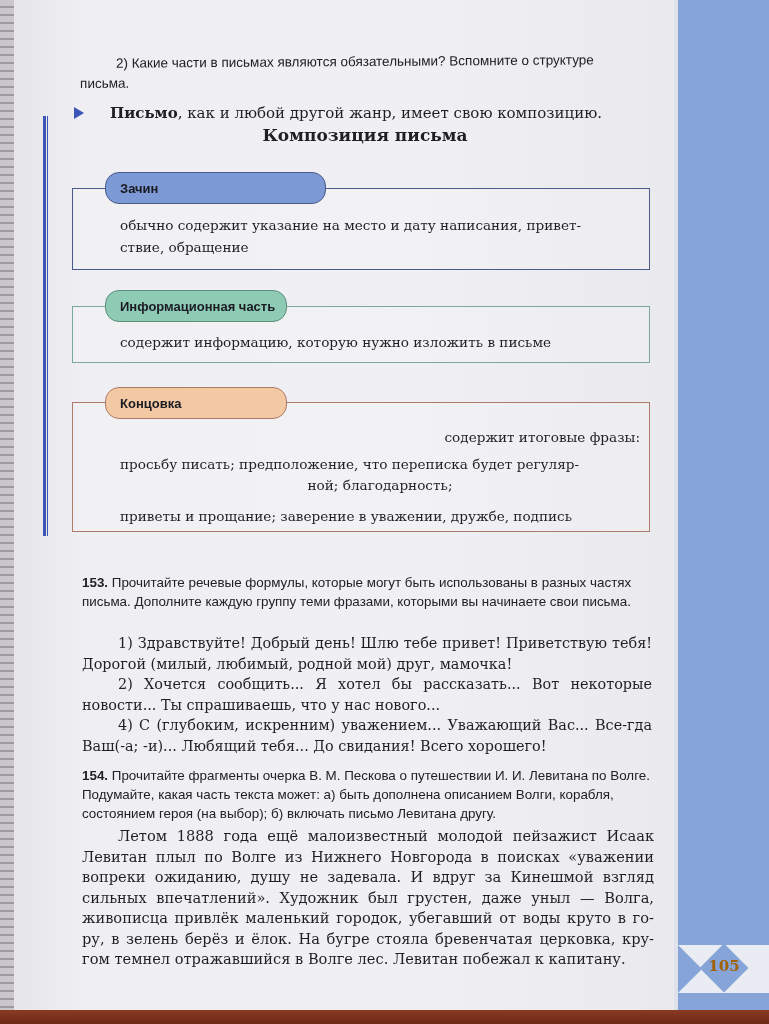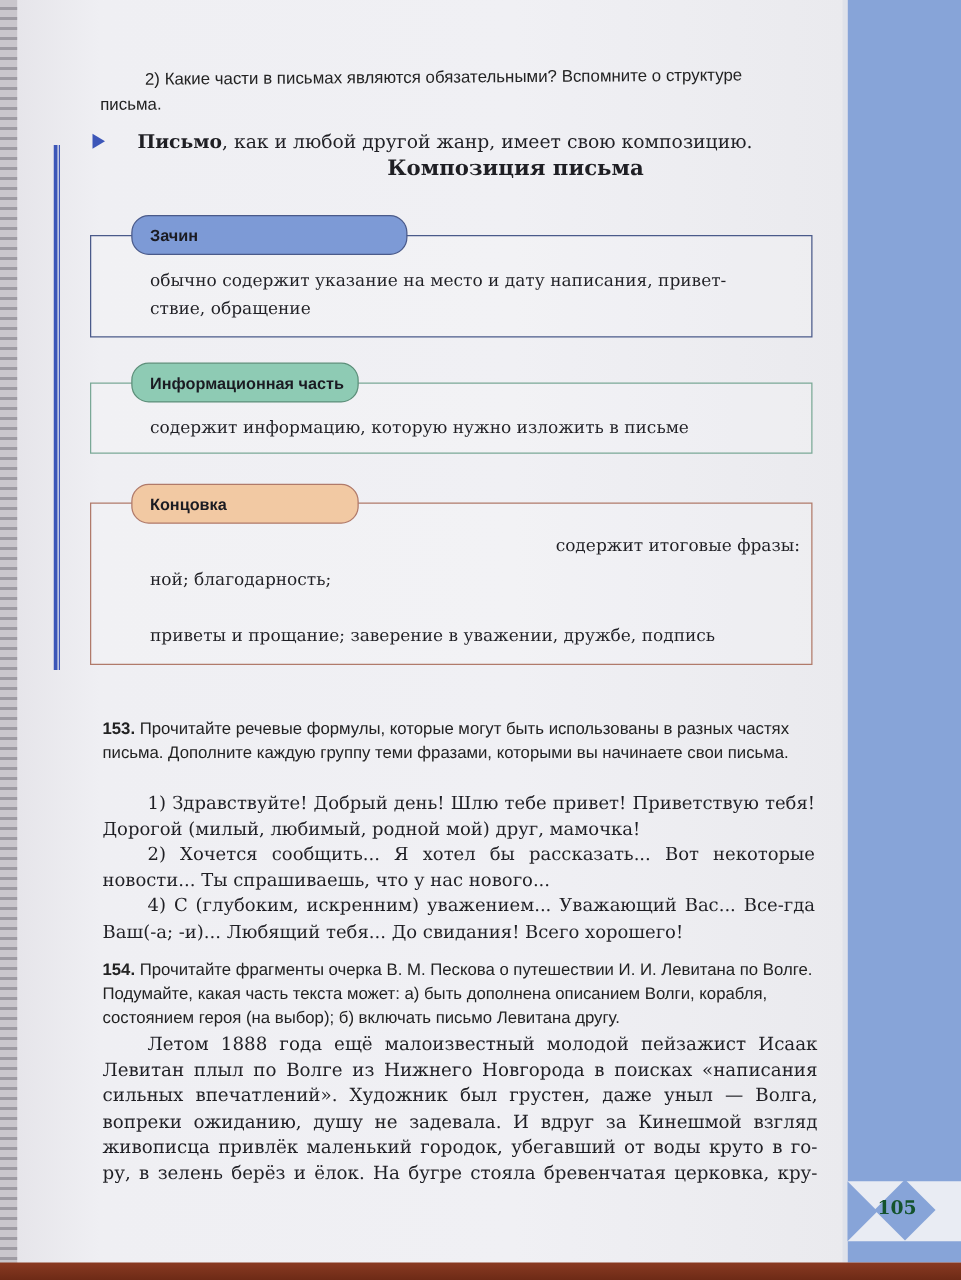--- a/index.html
+++ b/index.html
@@ -36,22 +36,22 @@
     position: absolute; left: 678px; top: 945px; width: 0; height: 0;
     border-top: 24px solid transparent; border-bottom: 24px solid transparent;
     border-left: 24px solid #87a4d8;
   }
   .diamond {
     position: absolute; left: 700px; top: 944px; width: 48px; height: 48px;
     background: #87a4d8; transform: rotate(45deg) scale(0.72);
     transform-origin: center;
   }
   .page-number {
-    position: absolute; left: 702px; top: 957px; width: 44px; text-align: left;
-    font-size: 15px; font-weight: bold; color: #14532d;
+    position: absolute; left: 702px; top: 957px; width: 44px; text-align: center;
+    font-size: 15px; font-weight: bold; color: #a16207;
     font-family: "DejaVu Serif", serif;
   }
   .sans { font-family: "Liberation Sans", sans-serif; }
   .q2 {
     position: absolute; left: 80px; top: 52px; width: 572px;
     font-size: 13.5px; line-height: 20px; color: #222;
     transform: rotate(-0.4deg);
   }
   .q2 .indent { padding-left: 36px; }
   .arrow-marker {
@@ -64,21 +64,21 @@
     font-size: 15px; line-height: 22px;
   }
   .lead b { font-weight: bold; }
   .vrule {
     position: absolute; left: 43px; top: 116px; width: 5px; height: 420px;
     border-left: 3px solid #3c56b8; border-right: 1px solid #3c56b8;
     box-sizing: border-box;
   }
   .section-title {
     position: absolute; left: 215px; top: 125px; width: 300px;
-    font-size: 17px; font-weight: bold; text-align: right;
+    font-size: 17px; font-weight: bold; text-align: center;
   }
   .comp-box {
     position: absolute; left: 72px; width: 578px; box-sizing: border-box;
     border: 1px solid; background: rgba(255,255,255,0.15);
   }
   .comp-pill {
     position: absolute; left: 105px; height: 32px; box-sizing: border-box;
     border: 1px solid; border-radius: 14px;
     font-family: "Liberation Sans", sans-serif; font-weight: bold; font-size: 13px;
     padding: 8px 0 0 14px; color: #1b1b22;
@@ -136,43 +136,45 @@
 <div class="comp-box" style="top:306px;height:57px;border-color:#7aa896;"></div>
 <div class="comp-pill" style="top:290px;width:182px;background:#8ecbb4;border-color:#5d8f7a;">Информационная часть</div>
 <div class="comp-text" style="top:331px;">
   <div>содержит информацию, которую нужно изложить в письме</div>
 </div>
 
 <div class="comp-box" style="top:402px;height:130px;border-color:#b07a6a;"></div>
 <div class="comp-pill" style="top:387px;width:182px;background:#f2c9a3;border-color:#b07a6a;">Концовка</div>
 <div class="comp-text" style="top:427px;line-height:21px;">
   <div style="margin-bottom:6px;text-align:right;">содержит итоговые фразы:</div>
-  <div style="margin-bottom:24px;">ной; благодарность;</div>
+  <div>просьбу писать; предположение, что переписка будет регуляр-</div>
+  <div style="margin-bottom:10px;text-align:center;">ной; благодарность;</div>
   <div>приветы и прощание; заверение в уважении, дружбе, подпись</div>
 </div>
 
 <div class="task" style="top:573px;">
   <b>153.</b>
   <span>Прочитайте речевые формулы, которые могут быть использованы в разных частях письма. Дополните каждую группу теми фразами, которыми вы начинаете свои письма.</span>
 </div>
 <div class="phrases">
   <div class="p">1) Здравствуйте! Добрый день! Шлю тебе привет! Приветствую тебя! Дорогой (милый, любимый, родной мой) друг, мамочка!</div>
   <div class="p">2) Хочется сообщить... Я хотел бы рассказать... Вот некоторые новости... Ты спрашиваешь, что у нас нового...</div>
   <div class="p">4) С (глубоким, искренним) уважением... Уважающий Вас... Все-гда Ваш(-а; -и)... Любящий тебя... До свидания! Всего хорошего!</div>
 </div>
 
 <div class="task" style="top:766px;">
   <b>154.</b>
   <span>Прочитайте фрагменты очерка В. М. Пескова о путешествии И. И. Левитана по Волге. Подумайте, какая часть текста может: а) быть дополнена описанием Волги, корабля, состоянием героя (на выбор); б) включать письмо Левитана другу.</span>
 </div>
 <div class="essay">
   <span class="line first">Летом 1888 года ещё малоизвестный молодой пейзажист Исаак</span>
-  <span class="line">Левитан плыл по Волге из Нижнего Новгорода в поисках «написания</span>
+  <span class="line">Левитан плыл по Волге из Нижнего Новгорода в поисках «уважении</span>
+  <span class="line">вопреки ожиданию, душу не задевала. И вдруг за Кинешмой взгляд</span>
   <span class="line">сильных впечатлений». Художник был грустен, даже уныл — Волга,</span>
-  <span class="line">вопреки ожиданию, душу не задевала. И вдруг за Кинешмой взгляд</span>
   <span class="line">живописца привлёк маленький городок, убегавший от воды круто в го-</span>
   <span class="line">ру, в зелень берёз и ёлок. На бугре стояла бревенчатая церковка, кру-</span>
+  <span class="line last">гом темнел отражавшийся в Волге лес. Левитан побежал к капитану.</span>
 </div>
 
 <div class="page-num-block"></div>
 <div class="tri-left"></div>
 <div class="diamond"></div>
 <div class="page-number">105</div>
 
 </body></html>

